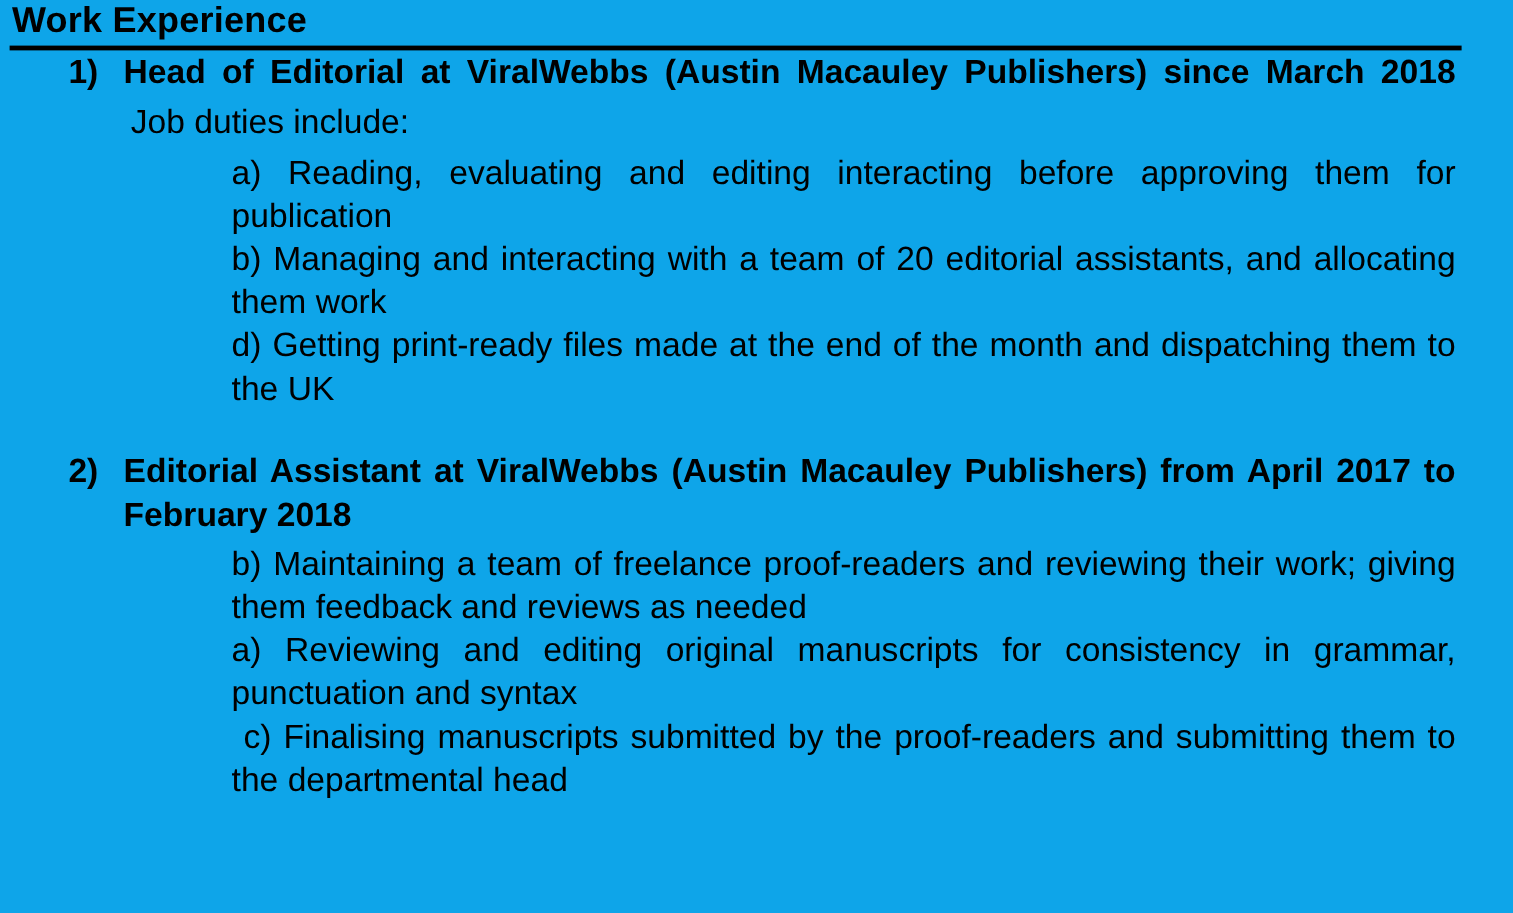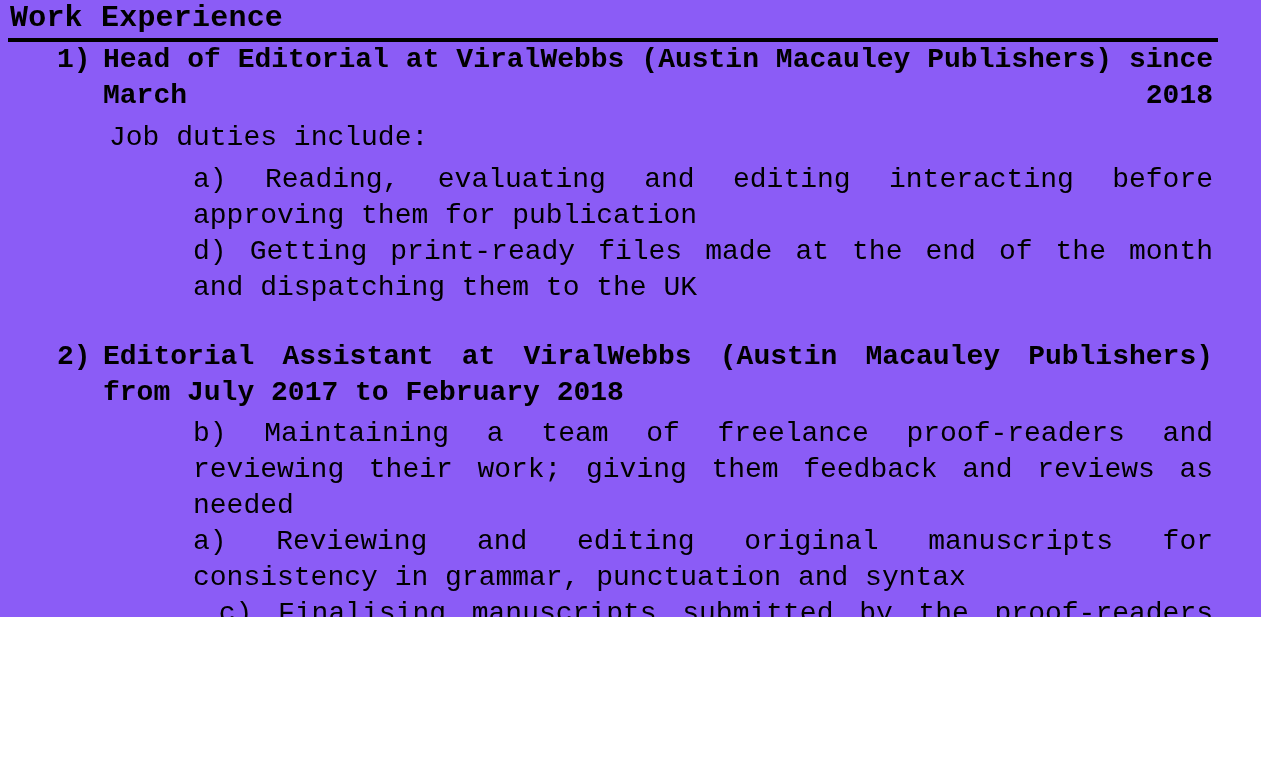--- a/index.html
+++ b/index.html
@@ -1,22 +1,22 @@
 <!DOCTYPE html>
 <html><head>
 <meta charset="utf-8">
 <style>
   html, body { margin: 0; padding: 0; background: #ffffff; }
   .page {
     position: relative;
     width: 1261px;
-    height: 617px;
-    background: #8b5cf6;
+    height: 761px;
+    background: #0ea5e9;
     color: #000000;
-    font-family: Liberation Mono, monospace;
+    font-family: Liberation Sans, sans-serif;
     font-size: 28px;
     line-height: 36px;
     box-sizing: border-box;
     overflow: hidden;
   }
   .doc-title {
     font-size: 30px;
     line-height: 34px;
     font-weight: 700;
     margin: 1px 0 0 10px;
@@ -69,29 +69,30 @@
 
   <div class="items">
 
     <div class="item">
       <div class="item-number">1)</div>
       <div class="item-content">
         <p class="item-heading">Head of Editorial at ViralWebbs (Austin Macauley Publishers) since March 2018</p>
         <p class="item-intro">Job duties include:</p>
         <div class="duties">
           <p class="duty">a) Reading, evaluating and editing interacting before approving them for publication</p>
+          <p class="duty">b) Managing and interacting with a team of 20 editorial assistants, and allocating them work</p>
           <p class="duty">d) Getting print-ready files made at the end of the month and dispatching them to the UK</p>
         </div>
       </div>
     </div>
 
     <div class="item">
       <div class="item-number">2)</div>
       <div class="item-content">
-        <p class="item-heading">Editorial Assistant at ViralWebbs (Austin Macauley Publishers) from July 2017 to February 2018</p>
+        <p class="item-heading">Editorial Assistant at ViralWebbs (Austin Macauley Publishers) from April 2017 to February 2018</p>
         <div class="duties">
           <p class="duty">b) Maintaining a team of freelance proof-readers and reviewing their work; giving them feedback and reviews as needed</p>
           <p class="duty">a) Reviewing and editing original manuscripts for consistency in grammar, punctuation and syntax</p>
           <p class="duty"> c) Finalising manuscripts submitted by the proof-readers and submitting them to the departmental head</p>
         </div>
       </div>
     </div>
 
   </div>
 </div>

